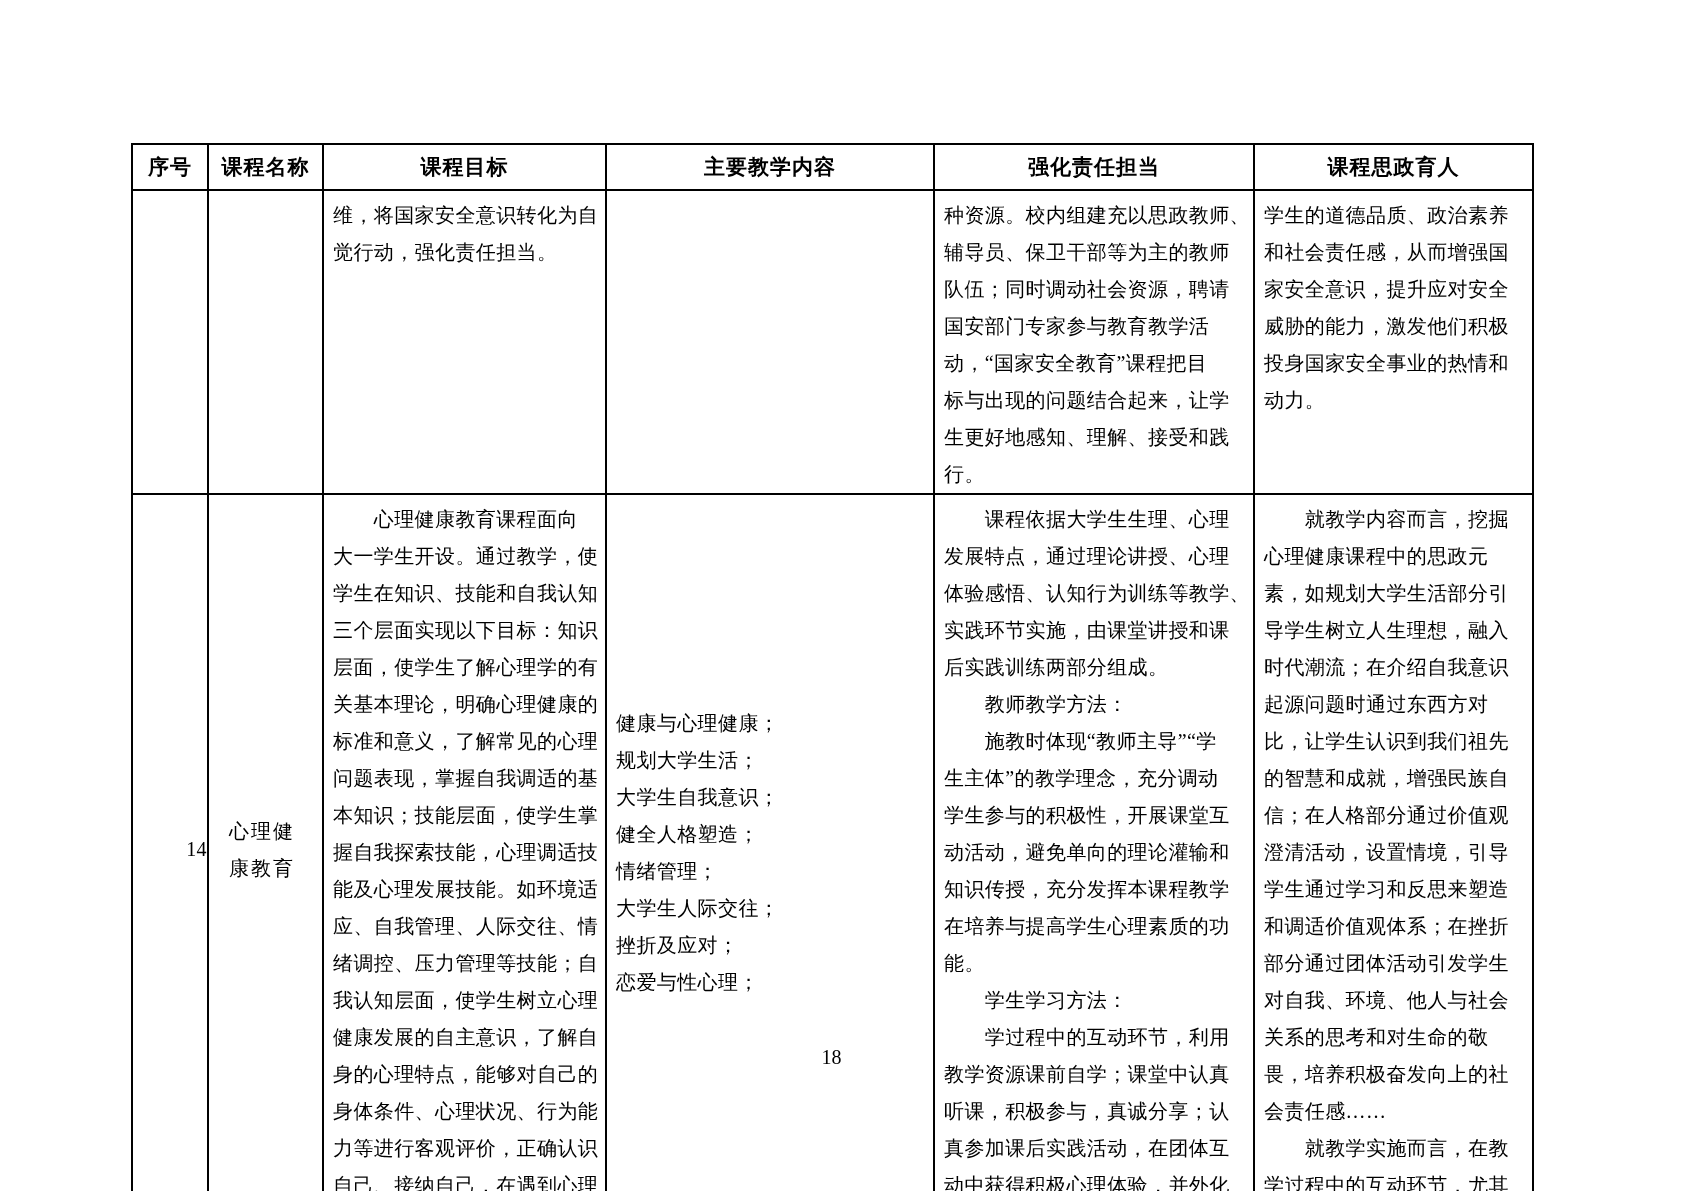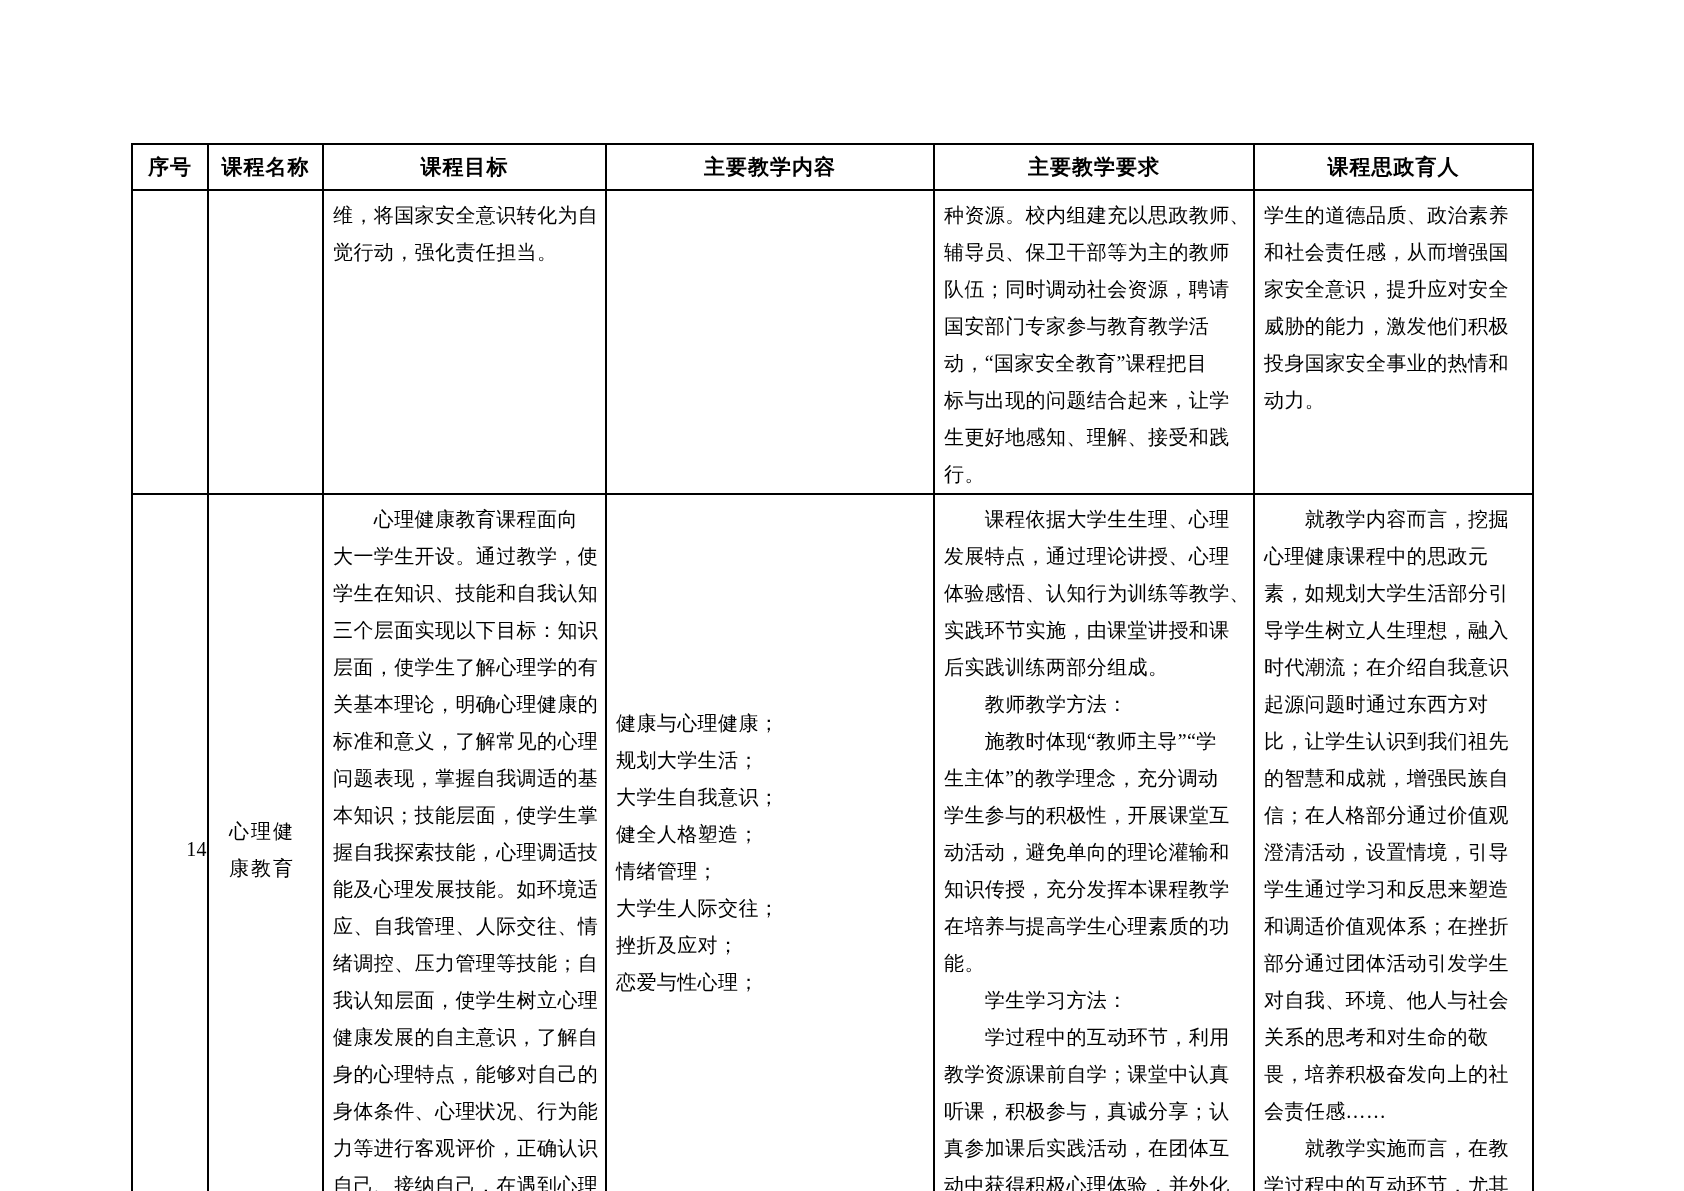--- a/index.html
+++ b/index.html
@@ -94,21 +94,21 @@
       <col style="width:328px">
       <col style="width:320px">
       <col style="width:279px">
     </colgroup>
     <thead>
       <tr>
         <th>序号</th>
         <th>课程名称</th>
         <th>课程目标</th>
         <th>主要教学内容</th>
-        <th>主要教学要求</th>
+        <th>强化责任担当</th>
         <th>课程思政育人</th>
       </tr>
     </thead>
     <tbody>
       <tr class="row-cont">
         <td class="c-seq"></td>
         <td class="c-name"></td>
         <td class="c-obj">维，将国家安全意识转化为自
 觉行动，强化责任担当。</td>
         <td class="c-content"></td>
@@ -192,14 +192,15 @@
 对自我、环境、他人与社会
 关系的思考和对生命的敬
 畏，培养积极奋发向上的社
 会责任感……
 　　就教学实施而言，在教
 学过程中的互动环节，尤其</td>
       </tr>
     </tbody>
   </table>
 
+  <div class="page-number">18</div>
 
 </div>
 
 </body></html>

